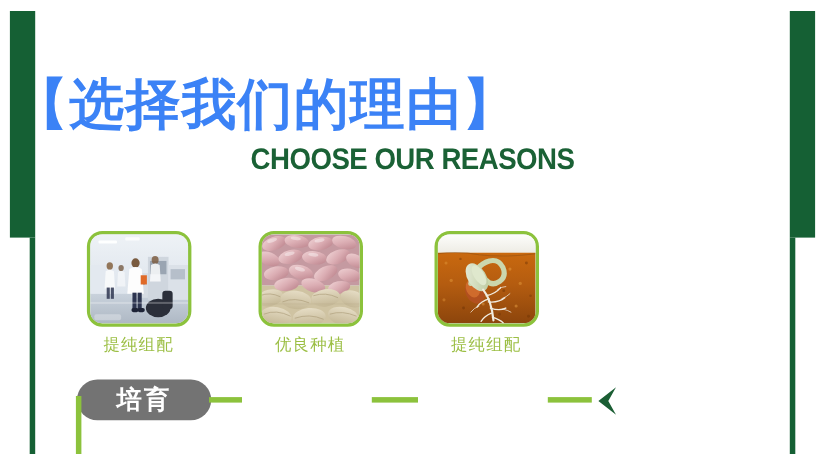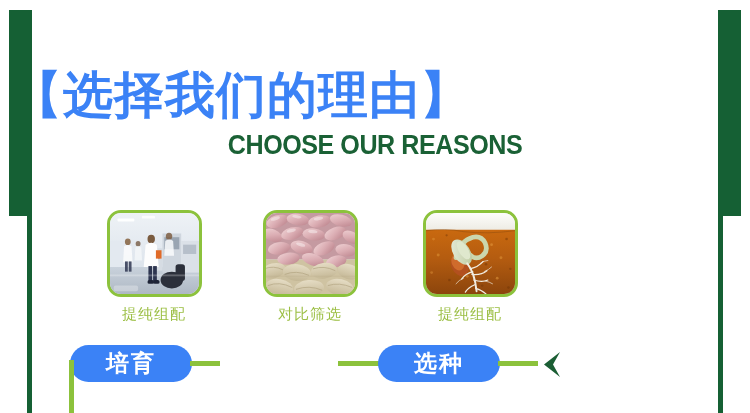--- a/index.html
+++ b/index.html
@@ -42,21 +42,21 @@
     font-weight:bold;
     letter-spacing:-0.5px;
     position:absolute;
     top:132px;left:0;width:750px;
     text-align:center;
     white-space:nowrap;
     transform:scaleX(0.93);
   }
 
   
-  .steps{position:absolute;left:0;top:210px;width:598px;height:200px;margin-left:28px;}
+  .steps{position:absolute;left:0;top:210px;width:598px;height:200px;}
   .step{position:absolute;top:0;width:132px;text-align:center;}
   .step-0{left:60px;}
   .step-1{left:216px;}
   .step-2{left:376px;}
 
   .thumb{
     width:95px;height:87px;
     margin:0 auto;
     border:3px solid #8cc23c;
     border-radius:14px;
@@ -75,21 +75,21 @@
     letter-spacing:1px;
     white-space:nowrap;
   }
 
   
   .flow{position:absolute;left:0;top:345px;width:750px;height:45px;}
   .pill{
     position:absolute;top:0;
     height:37px;
     border-radius:19px;
-    background:#3b82f6;
+    background:#737373;
     color:#ffffff;
     font-size:23px;
     font-weight:bold;
     letter-spacing:2px;
     display:flex;align-items:center;justify-content:center;
     box-sizing:border-box;
   }
   .pill-0{left:70px;width:122px;}
   .pill-1{left:218px;width:122px;}
   .pill-2{left:378px;width:122px;}
@@ -249,21 +249,21 @@
             <path d="M-2 60 q10 -4 20 1"></path>
               <path d="M20 66 q12 -5 26 1"></path>
             <path d="M50 60 q12 -4 24 2"></path>
               <path d="M2 78 q12 -5 26 2"></path>
             <path d="M32 82 q14 -5 28 1"></path>
               <path d="M66 78 q12 -4 26 2"></path>
             <path d="M0 68 h95" opacity="0.3"></path>
           </g>
         </svg>
       </div>
-      <div class="caption">对比筛选</div>
+      <div class="caption">优良种植</div>
     </div>
 
     <div class="step step-2">
       <div class="thumb">
         <svg viewBox="0 0 95 87" preserveAspectRatio="none" aria-hidden="true">
           <defs>
             <linearGradient id="sky" x1="0" y1="0" x2="0" y2="1">
               <stop offset="0" stop-color="#fdfdfb"></stop>
                 <stop offset="1" stop-color="#eceae2"></stop>
             </linearGradient>
@@ -331,21 +331,20 @@
       </div>
       <div class="caption">提纯组配</div>
     </div>
 
   </div>
 
   <div class="flow">
     <div class="pill pill-0">培育</div>
     <div class="connector conn-0"></div>
     <div class="connector conn-1"></div>
-    <div class="pill pill-2">选种</div>
     <div class="connector conn-2"></div>
     <div class="chevron">
       <svg width="22" height="27" viewBox="0 0 22 27" aria-hidden="true">
         <path d="M20 1 L4 13.5 L20 26 L13 13.5 Z" fill="#1b5e34"></path>
       </svg>
     </div>
   </div>
 
   <div class="drop-line"></div>
 

